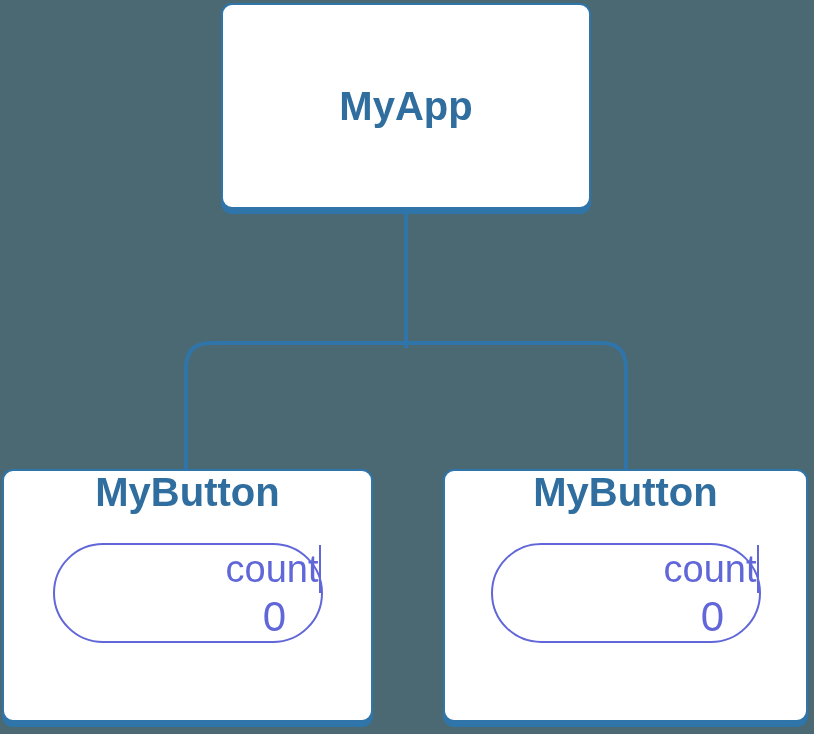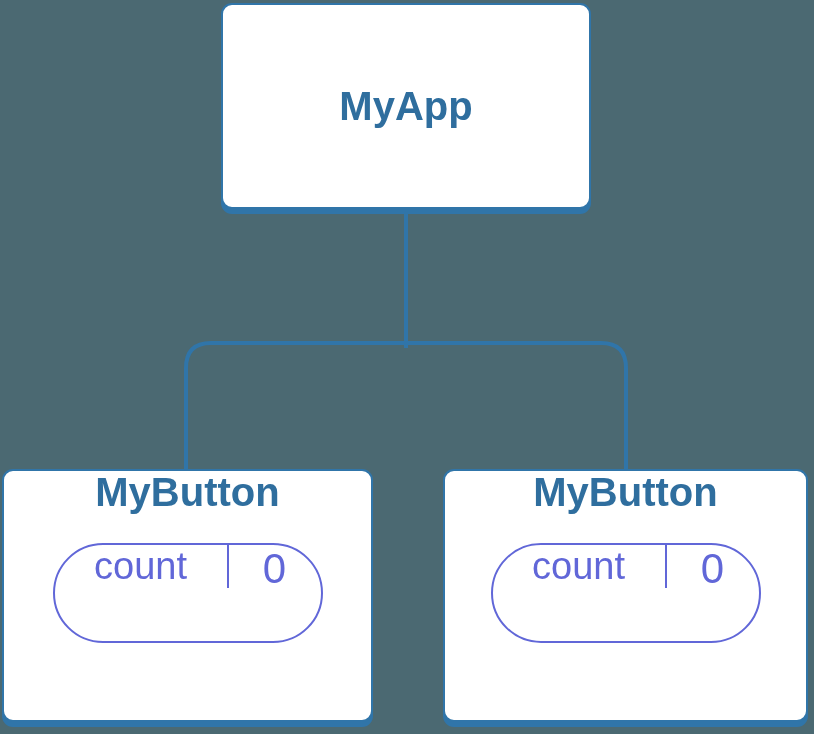--- a/index.html
+++ b/index.html
@@ -51,23 +51,24 @@
   }
   .child .card-title { }
   .state-pill {
     margin-top: 30px;
     width: 270px;
     height: 100px;
     box-sizing: border-box;
     border: 2px solid var(--purple);
     border-radius: 52px;
     display: flex;
-    align-items: flex-start;
+    align-items: flex-end;
     color: var(--purple);
     background: var(--card-bg);
+    flex-direction: column;
   }
   .pill-key {
     flex: 1;
     display: flex;
     align-items: center;
     justify-content: center;
     font-size: 38px;
     border-right: 2px solid var(--purple);
   }
   .pill-value {

